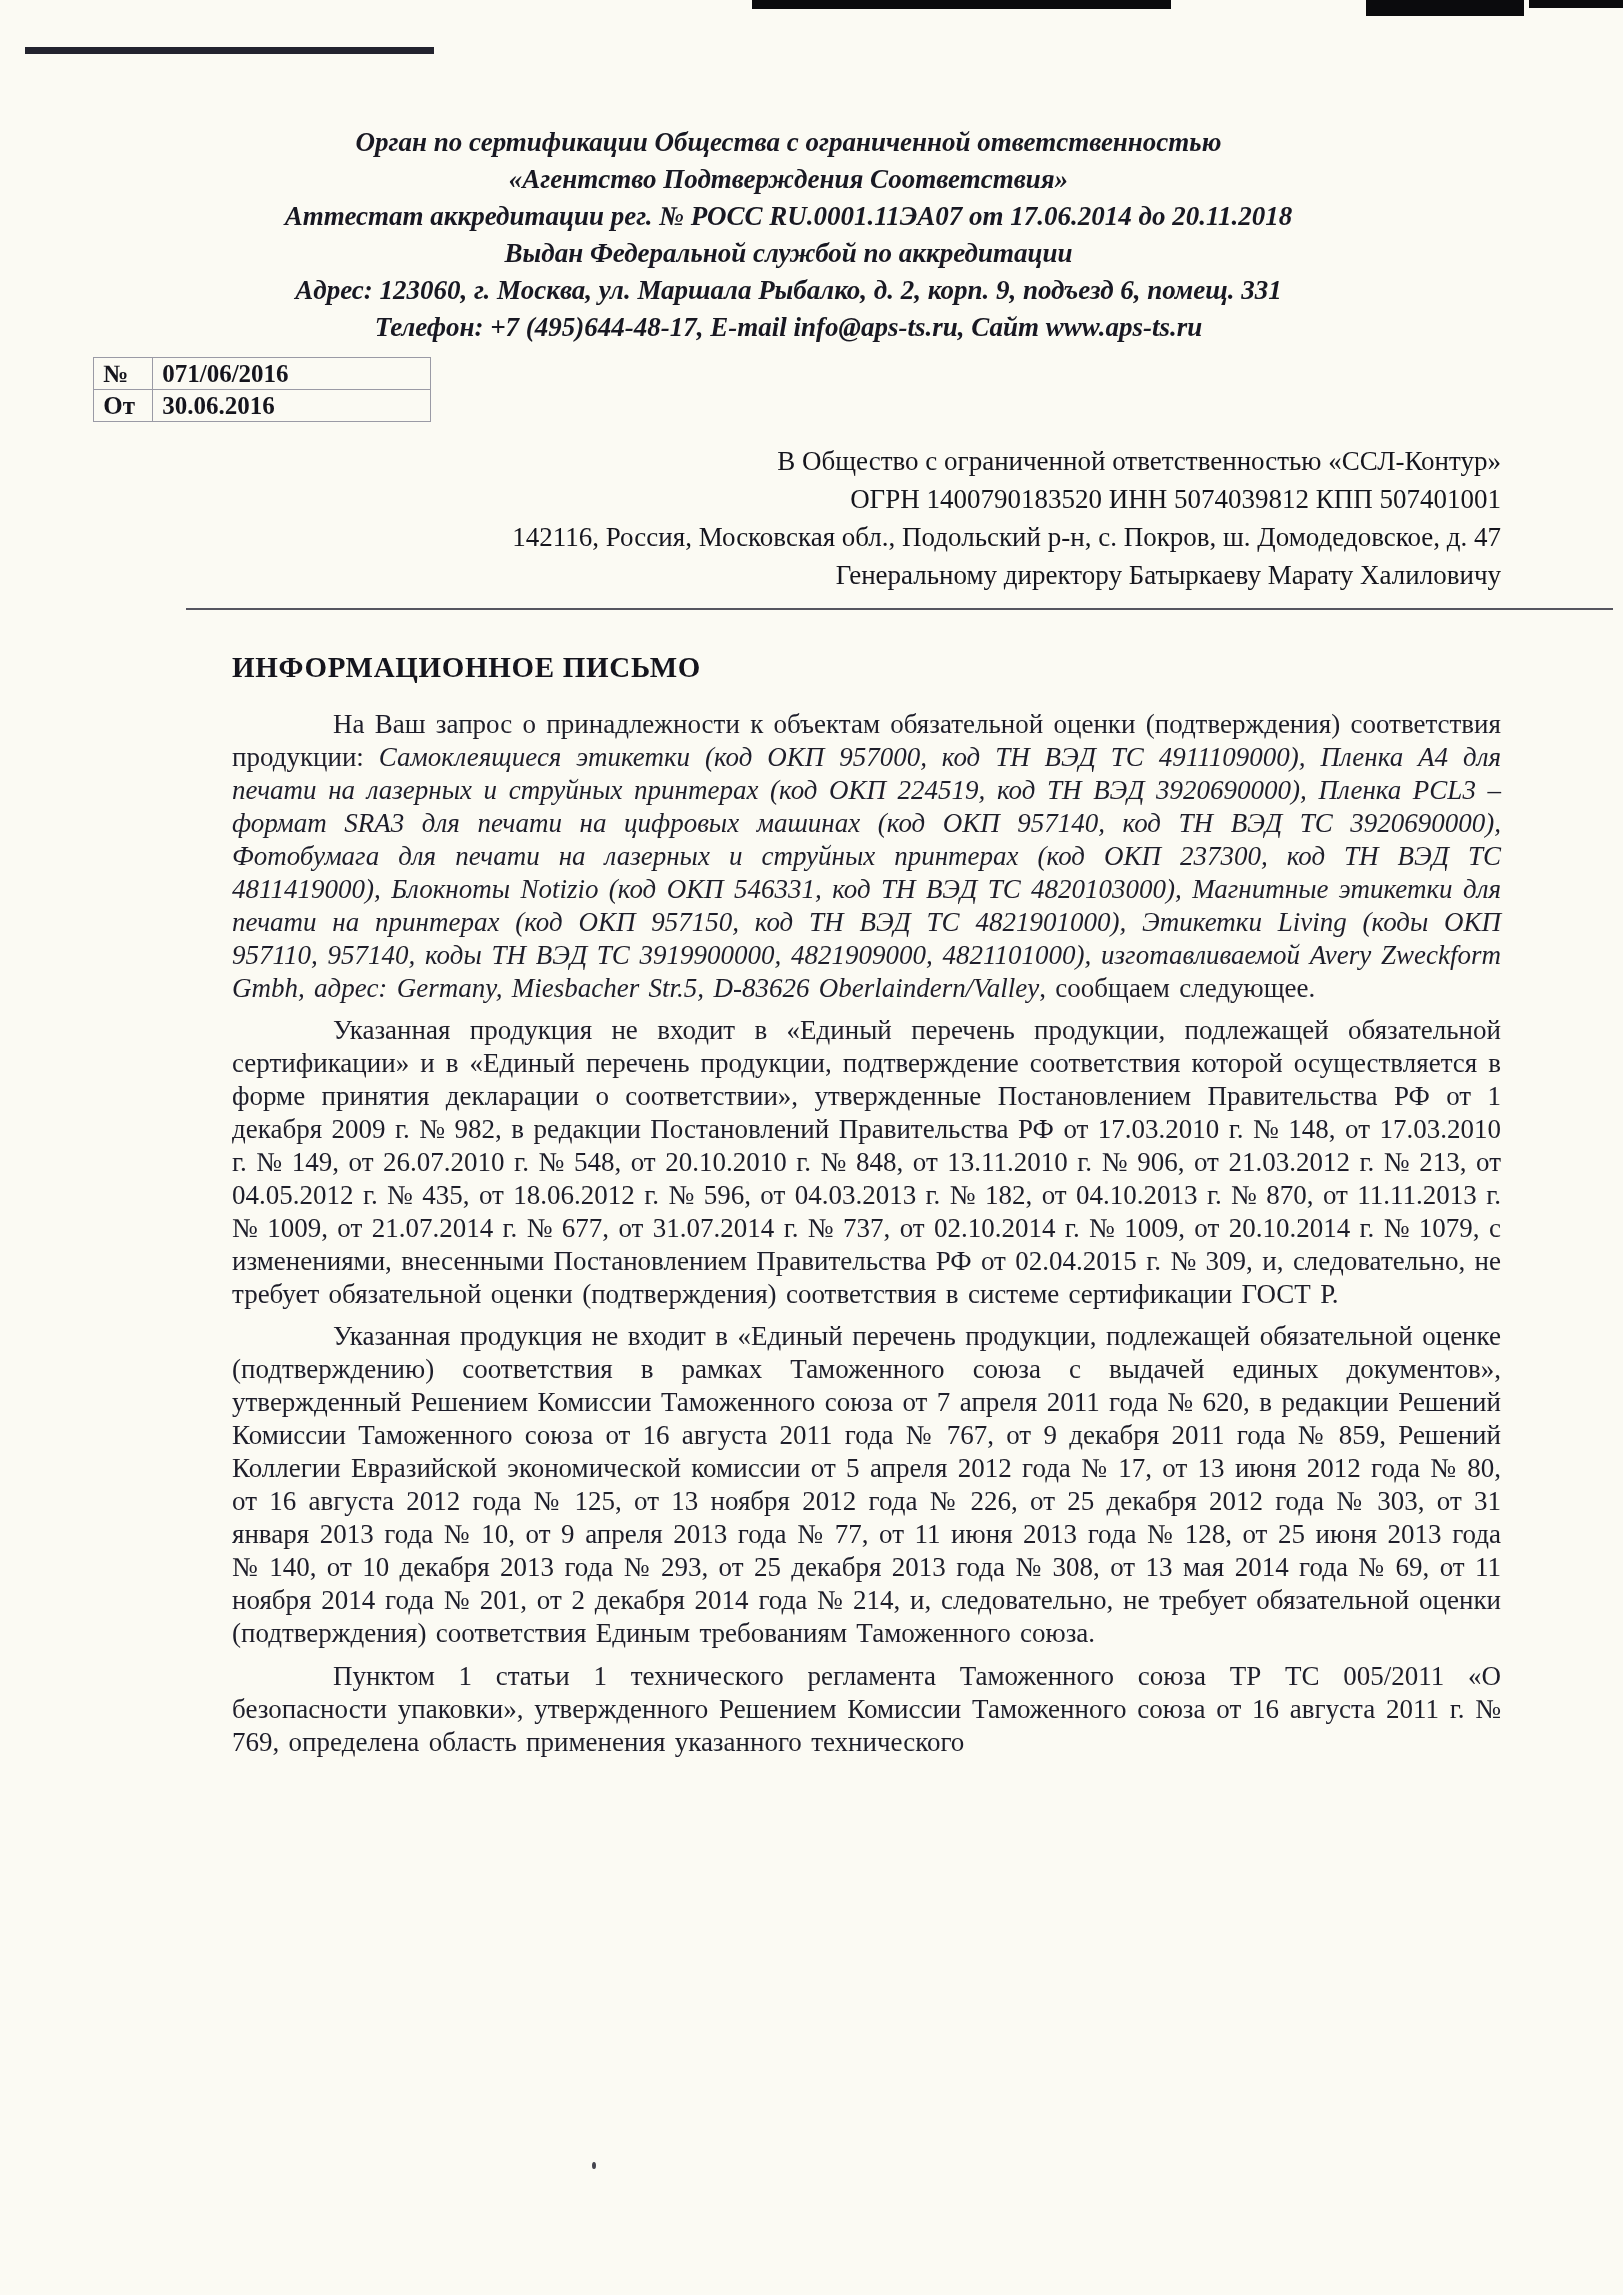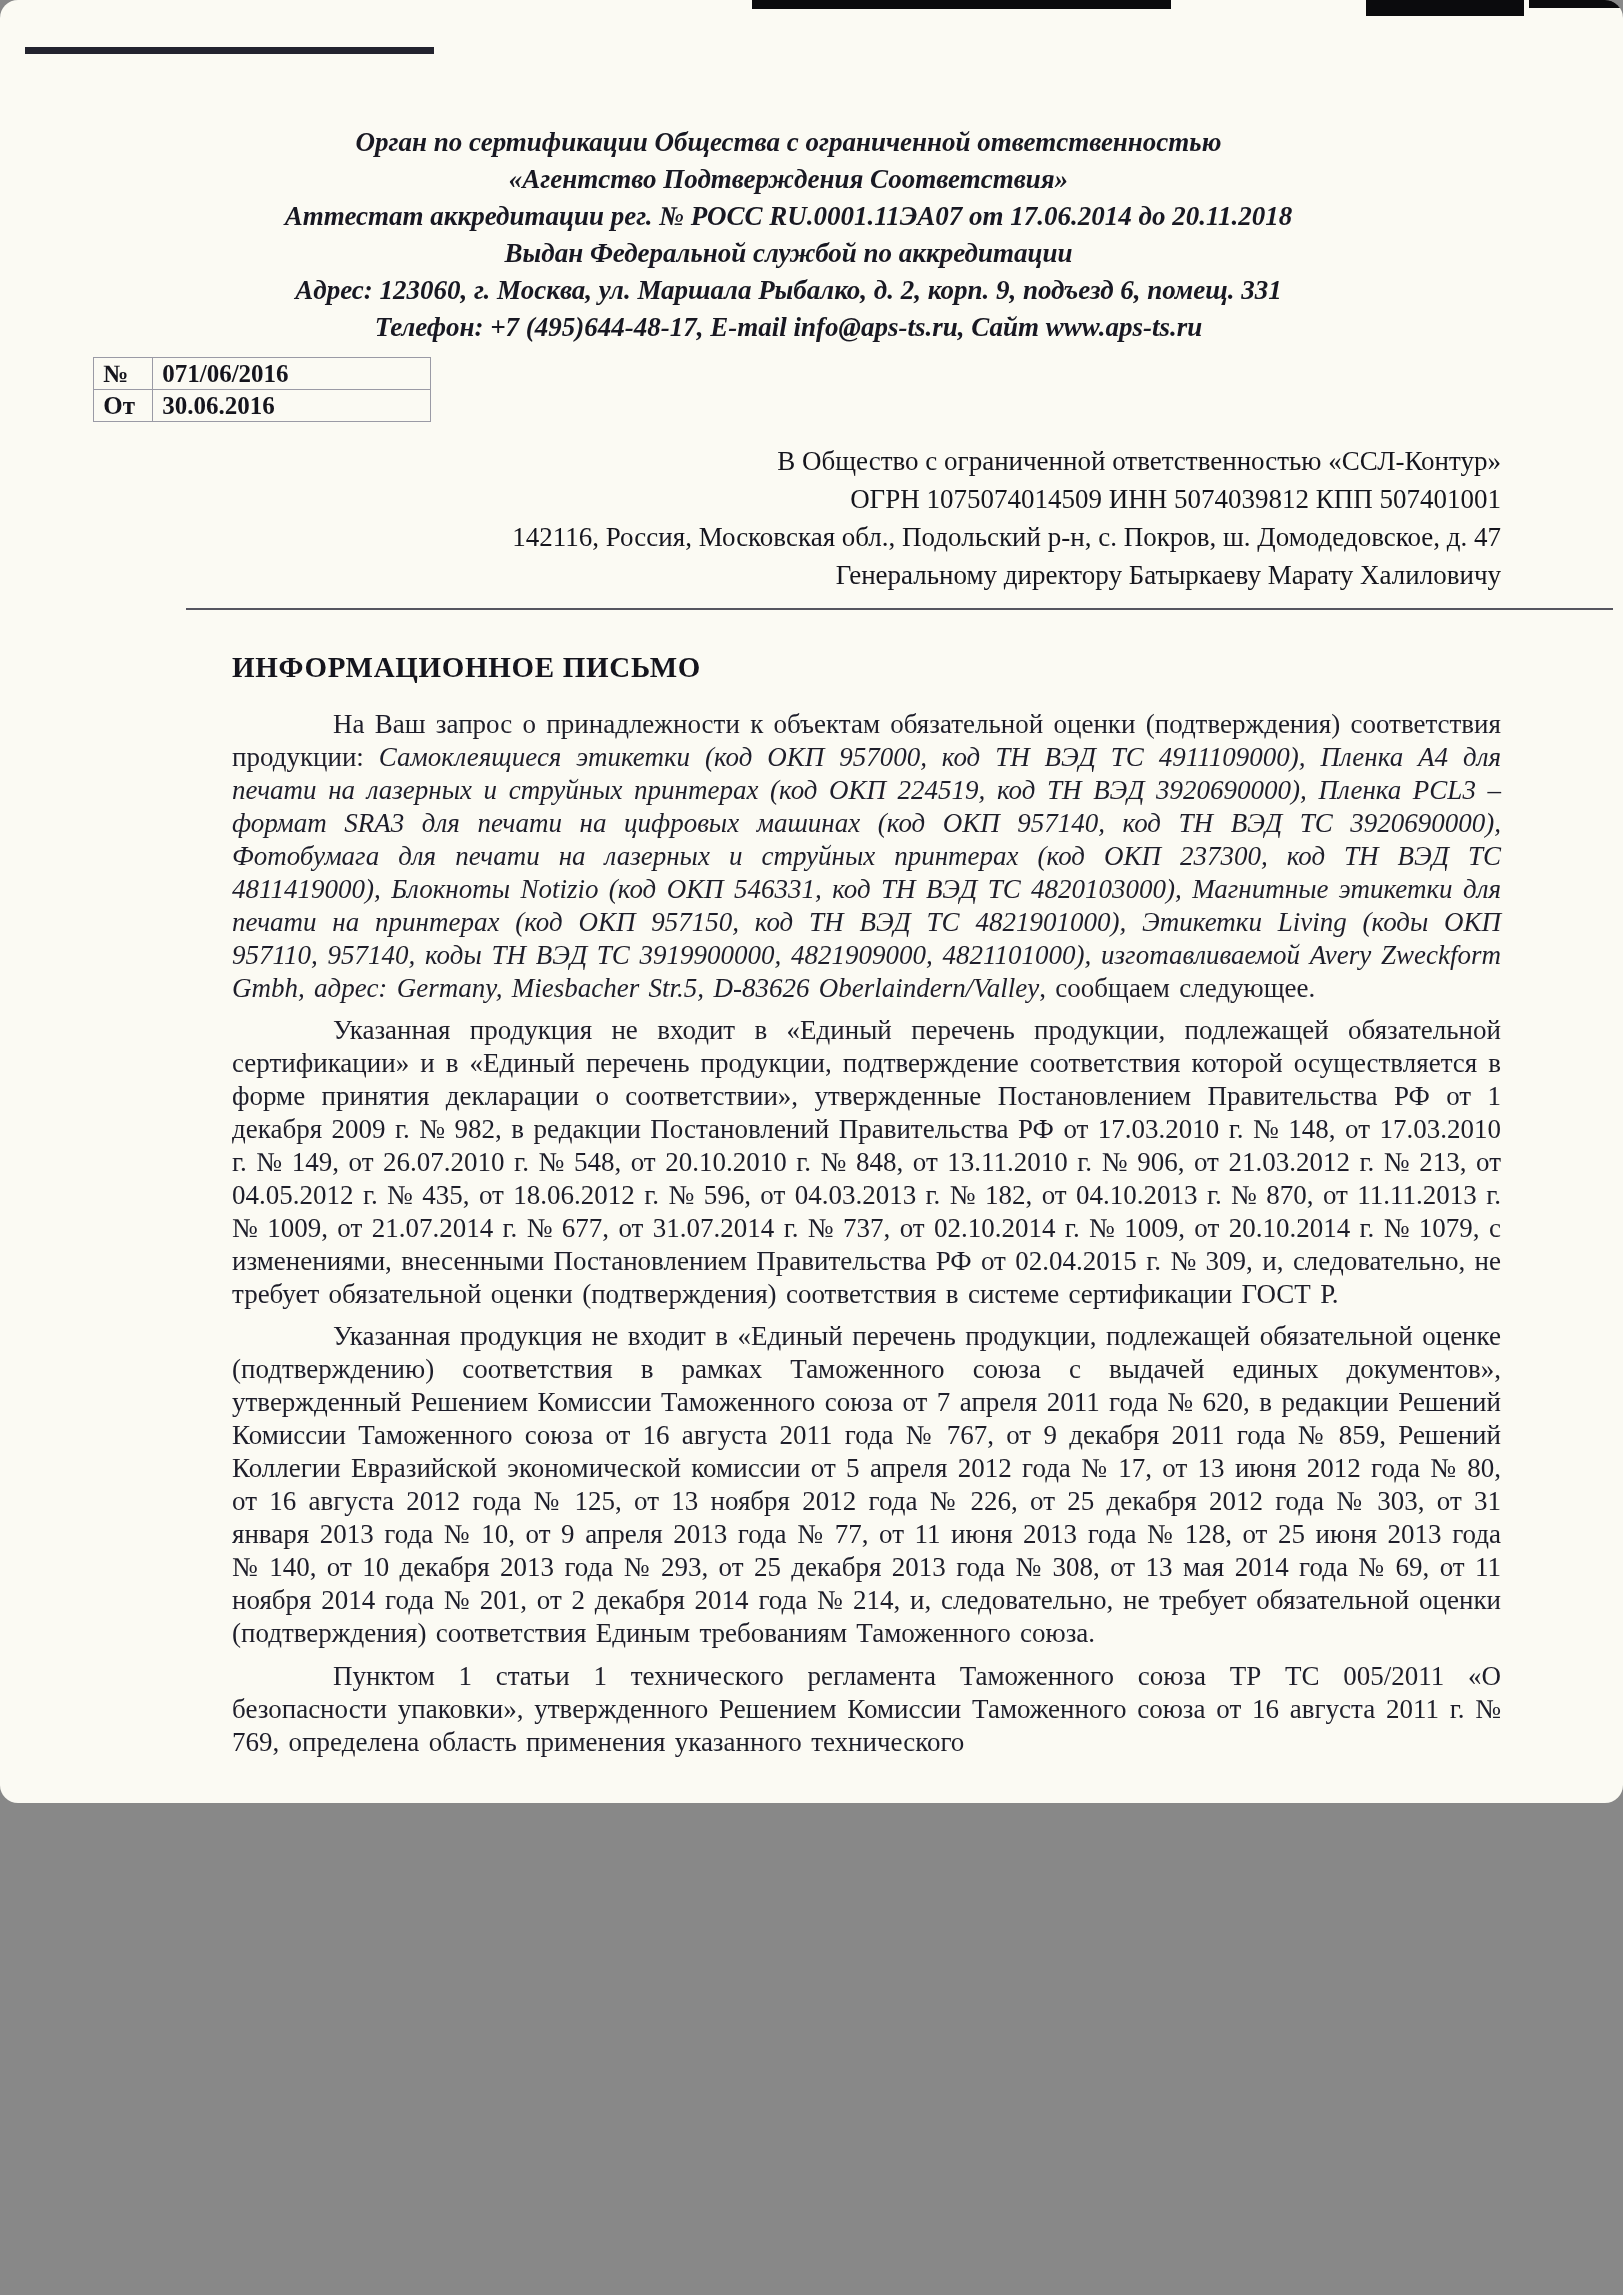--- a/index.html
+++ b/index.html
@@ -1,26 +1,25 @@
 <!DOCTYPE html>
 <html style="font-size:10.5px"><head>
 <meta charset="utf-8">
 <style>
   * { box-sizing: border-box; }
   html, body { margin: 0; padding: 0; background: #888; }
   .page {
     position: relative;
     width: 1623px;
-    height: 1803px;
+    height: 2295px;
     margin: 0 auto;
     background: #fbfaf3;
     font-family: "Liberation Serif", "DejaVu Serif", serif;
     color: #1e1e2a;
     overflow: hidden;
-    border-radius: 18px;
   }
   
   .artifact { position: absolute; top: 0; background: #0b0b0d; }
   .artifact.a1 { left: 752px; width: 419px; height: 9.2px; }
   .artifact.a2 { left: 1366px; width: 158px; height: 15.7px; }
   .artifact.a3 { left: 1529px; width: 94px; height: 7.9px; }
   .topline { position: absolute; left: 25px; top: 47px; width: 409px; height: 7.2px; background: #23232e; }
 
   .letterhead {
     position: absolute;
@@ -105,21 +104,21 @@
     </tr>
     <tr>
       <td class="lbl">От</td>
       <td class="val">30.06.2016</td>
     </tr>
   </tbody>
     </table>
 
   <div class="addressee">
     <div>В Общество с ограниченной ответственностью «ССЛ-Контур»</div>
-    <div>ОГРН 1075074014509 ИНН 5074039812 КПП 507401001</div>
+    <div>ОГРН 1400790183520 ИНН 5074039812 КПП 507401001</div>
     <div>142116, Россия, Московская обл., Подольский р-н, с. Покров, ш. Домодедовское, д. 47</div>
     <div>Генеральному директору Батыркаеву Марату Халиловичу</div>
   </div>
 
   <div class="rule"></div>
 
   <div class="letter-title">ИНФОРМАЦИОННОЕ ПИСЬМО</div>
 
   <div class="letter-body" id="body-paragraphs">
       <p class="para"><span class="seg-normal">На Ваш запрос о принадлежности к объектам обязательной оценки (подтверждения) соответствия продукции: </span><span class="seg-italic">Самоклеящиеся этикетки (код ОКП 957000, код ТН ВЭД ТС 4911109000), Пленка А4 для печати на лазерных и струйных принтерах (код ОКП 224519, код ТН ВЭД 3920690000), Пленка PCL3 – формат SRA3 для печати на цифровых машинах (код ОКП 957140, код ТН ВЭД ТС 3920690000), Фотобумага для печати на лазерных и струйных принтерах (код ОКП 237300, код ТН ВЭД ТС 4811419000), Блокноты Notizio (код ОКП 546331, код ТН ВЭД ТС 4820103000), Магнитные этикетки для печати на принтерах (код ОКП 957150, код ТН ВЭД ТС 4821901000), Этикетки Living (коды ОКП 957110, 957140, коды ТН ВЭД ТС 3919900000, 4821909000, 4821101000), изготавливаемой Avery Zweckform Gmbh, адрес: Germany, Miesbacher Str.5, D-83626 Oberlaindern/Valley</span><span class="seg-normal">, сообщаем следующее.</span></p>

